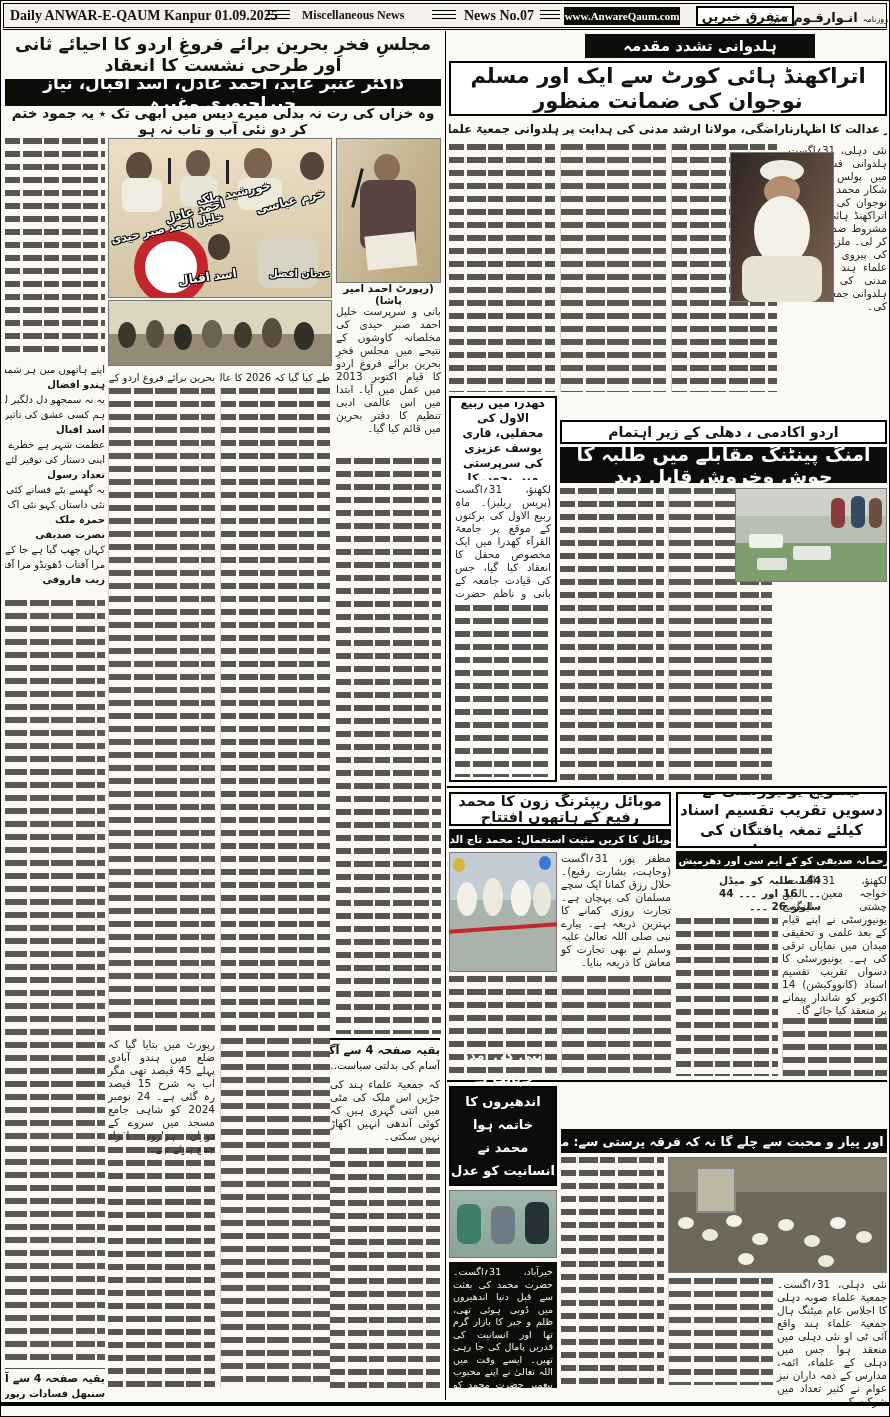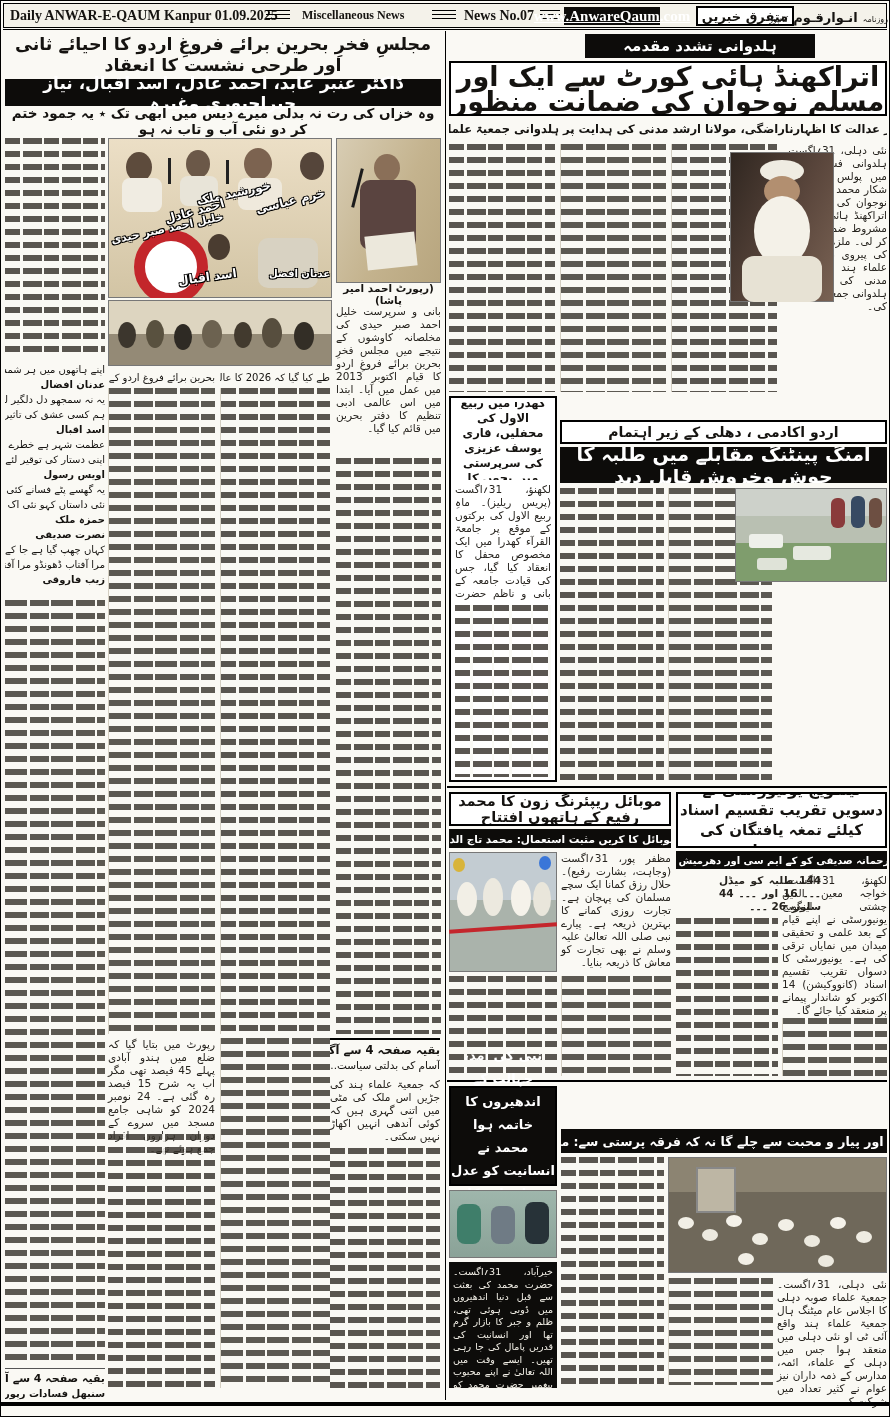--- a/index.html
+++ b/index.html
@@ -37,45 +37,45 @@
 
 <div class="page">
 
   <div class="abs" style="left:3px;top:3px;width:884px;height:25px;border:1px solid #000;background:#f4f2ea;">
     <div class="abs mh" style="left:6px;top:4px;font-size:14px;">Daily ANWAR-E-QAUM Kanpur 01.09.2025</div>
     <div class="abs hatch" style="left:262px;top:6px;width:24px;height:12px;"></div>
     <div class="abs mh" style="left:298px;top:4px;font-size:12px;">Miscellaneous News</div>
     <div class="abs hatch" style="left:428px;top:6px;width:24px;height:12px;"></div>
     <div class="abs mh" style="left:460px;top:4px;font-size:14px;">News No.07</div>
     <div class="abs hatch" style="left:536px;top:6px;width:20px;height:12px;"></div>
-    <div class="abs bb ctr" style="left:560px;top:3px;width:96px;height:18px;font-size:15px;font-family:'Liberation Serif',serif;text-decoration:underline;">www.AnwareQaum.com</div>
+    <div class="abs bb ctr" style="left:560px;top:3px;width:116px;height:18px;font-size:11px;font-family:'Liberation Serif',serif;">www.AnwareQaum.com</div>
     <div class="abs ctr u" style="left:692px;top:2px;width:98px;height:20px;border:2px solid #000;font-weight:bold;font-size:13px;background:#fff;">متفرق خبریں</div>
     <div class="abs u" style="left:796px;top:3px;width:88px;height:19px;text-align:center;white-space:nowrap;">
       <span style="font-size:8px;">روزنامہ</span>
       <b style="font-size:13px;">انـوارقـوم</b>
       <span style="font-size:8px;">کانپور</span>
     </div>
   </div>
   <div class="abs rule" style="left:3px;top:29px;width:884px;height:1px;"></div>
   <div class="abs rule" style="left:445px;top:31px;width:1px;height:1369px;"></div>
 
   <div class="abs bb ctr u" style="left:5px;top:79px;width:436px;height:27px;font-size:17px;">ڈاکٹر عنبر عابد، احمد عادل، اسد اقبال، نیاز جیراجپوری وغیرہ</div>
   <div class="abs hl u ctr" style="left:6px;top:33px;width:434px;height:44px;font-size:17.5px;line-height:21px;">مجلسِ فخرِ بحرین برائے فروغِ اردو کا احیائے ثانی اور طرحی نشست کا انعقاد</div>
   <div class="abs u ctr" style="left:6px;top:108px;width:434px;height:26px;font-size:13.5px;font-weight:bold;">وہ خزاں کی رت نہ بدلی میرے دیس میں ابھی تک ٭ یہ جمود ختم کر دو نئی آب و تاب نہ ہو</div>
 
   <div class="abs st" style="left:5px;top:138px;width:100px;height:220px;"></div>
   <div class="abs u" style="left:5px;top:362px;width:100px;height:232px;">
     <div class="pl">اپنے ہاتھوں میں ہر شمشیر لئے بیٹھے ہیں</div>
-    <div class="pl pn">عدنان افضال</div>
+    <div class="pl pn">ہندو افضال</div>
     <div class="pl">یہ نہ سمجھو دل دلگیر لئے بیٹھے ہیں</div>
     <div class="pl">ہم کسی عشق کی تاثیر لئے بیٹھے ہیں</div>
     <div class="pl pn">اسد اقبال</div>
     <div class="pl">عظمت شہر ہے خطرے میں مگر شہر کے لوگ</div>
     <div class="pl">اپنی دستار کی توقیر لئے بیٹھے ہیں</div>
-    <div class="pl pn">اویس رسول</div>
+    <div class="pl pn">تعداد رسول</div>
     <div class="pl">یہ گھسے پٹے فسانے کئی بار سن چکے ہیں</div>
     <div class="pl">نئی داستاں کہو نئی اک کتاب لاؤ</div>
     <div class="pl pn">حمزہ ملک</div>
     <div class="pl pn">نصرت صدیقی</div>
     <div class="pl">کہاں چھپ گیا ہے جا کے کہاں کھو گیا ہے</div>
     <div class="pl">مرا آفتاب ڈھونڈو مرا آفتاب لاؤ</div>
     <div class="pl pn">زیب فاروقی</div>
   </div>
   <div class="abs st2" style="left:5px;top:600px;width:100px;height:764px;"></div>
 
@@ -135,21 +135,21 @@
 
   <div class="abs u sn" style="left:108px;top:1038px;width:107px;height:92px;">رپورٹ میں بتایا گیا کہ ضلع میں ہندو آبادی پہلے 45 فیصد تھی مگر اب یہ شرح 15 فیصد رہ گئی ہے۔ 24 نومبر 2024 کو شاہی جامع مسجد میں سروے کے دوران ہزاروں افراد جمع ہوئے تھے۔</div>
   <div class="abs st" style="left:108px;top:1134px;width:107px;height:254px;"></div>
   <div class="abs st2" style="left:220px;top:1038px;width:110px;height:350px;border-left:1px solid #ccc6b8;"></div>
   <div class="abs u" style="left:5px;top:1368px;width:100px;background:#faf9f4;border-top:1px solid #555;padding-top:2px;">
     <div class="pl pn" style="font-size:11px;">بقیہ صفحہ 4 سے آگے....</div>
     <div class="pl pn" style="font-size:10px;">سنبھل فسادات رپورٹ</div>
   </div>
 
   <div class="abs bb ctr u" style="left:585px;top:34px;width:230px;height:24px;font-size:15px;">ہلدوانی تشدد مقدمہ</div>
-  <div class="abs bx ctr u hl" style="left:449px;top:61px;width:438px;height:55px;font-size:27px;line-height:25px;">اتراکھنڈ ہائی کورٹ سے ایک اور مسلم نوجوان کی ضمانت منظور</div>
+  <div class="abs bx ctr u hl" style="left:449px;top:61px;width:438px;height:55px;font-size:21px;line-height:25px;">اتراکھنڈ ہائی کورٹ سے ایک اور مسلم نوجوان کی ضمانت منظور</div>
   <div class="abs u hl ctr" style="left:449px;top:119px;width:438px;height:20px;font-size:11.5px;white-space:nowrap;">پولس کی ناقص تفتیش پر عدالت کا اظہارناراضگی، مولانا ارشد مدنی کی ہدایت پر ہلدوانی جمعیۃ علماء نے مقدمہ کی پیروی کی</div>
 
   <div class="abs st" style="left:449px;top:144px;width:106px;height:248px;"></div>
   <div class="abs st2" style="left:560px;top:144px;width:106px;height:248px;border-left:1px solid #ccc6b8;"></div>
   <div class="abs st" style="left:671px;top:144px;width:106px;height:248px;border-left:1px solid #ccc6b8;"></div>
   <div class="abs u sn" style="left:782px;top:144px;width:105px;height:248px;">نئی دہلی، 31؍اگست۔ ہلدوانی فساد معاملے میں پولس زیادتی کے شکار محمد تسلیم نامی نوجوان کی گذشتہ روز اتراکھنڈ ہائی کورٹ نے مشروط ضمانت منظور کر لی۔ ملزم کے مقدمہ کی پیروی صدر جمعیۃ علماء ہند مولانا ارشد مدنی کی ہدایت پر ہلدوانی جمعیۃ علماء نے کی۔</div>
   <div class="abs ph" style="left:730px;top:152px;width:104px;height:150px;background:linear-gradient(115deg,#2f2620,#5a463c 55%,#7a6354);">
     <div class="blob" style="left:30px;top:8px;width:44px;height:22px;background:#efece2;"></div>
     <div class="blob" style="left:34px;top:24px;width:36px;height:30px;background:#b2907063;background:#b28f70;"></div>
     <div class="blob" style="left:24px;top:44px;width:56px;height:70px;background:#f4f1e8;"></div>

